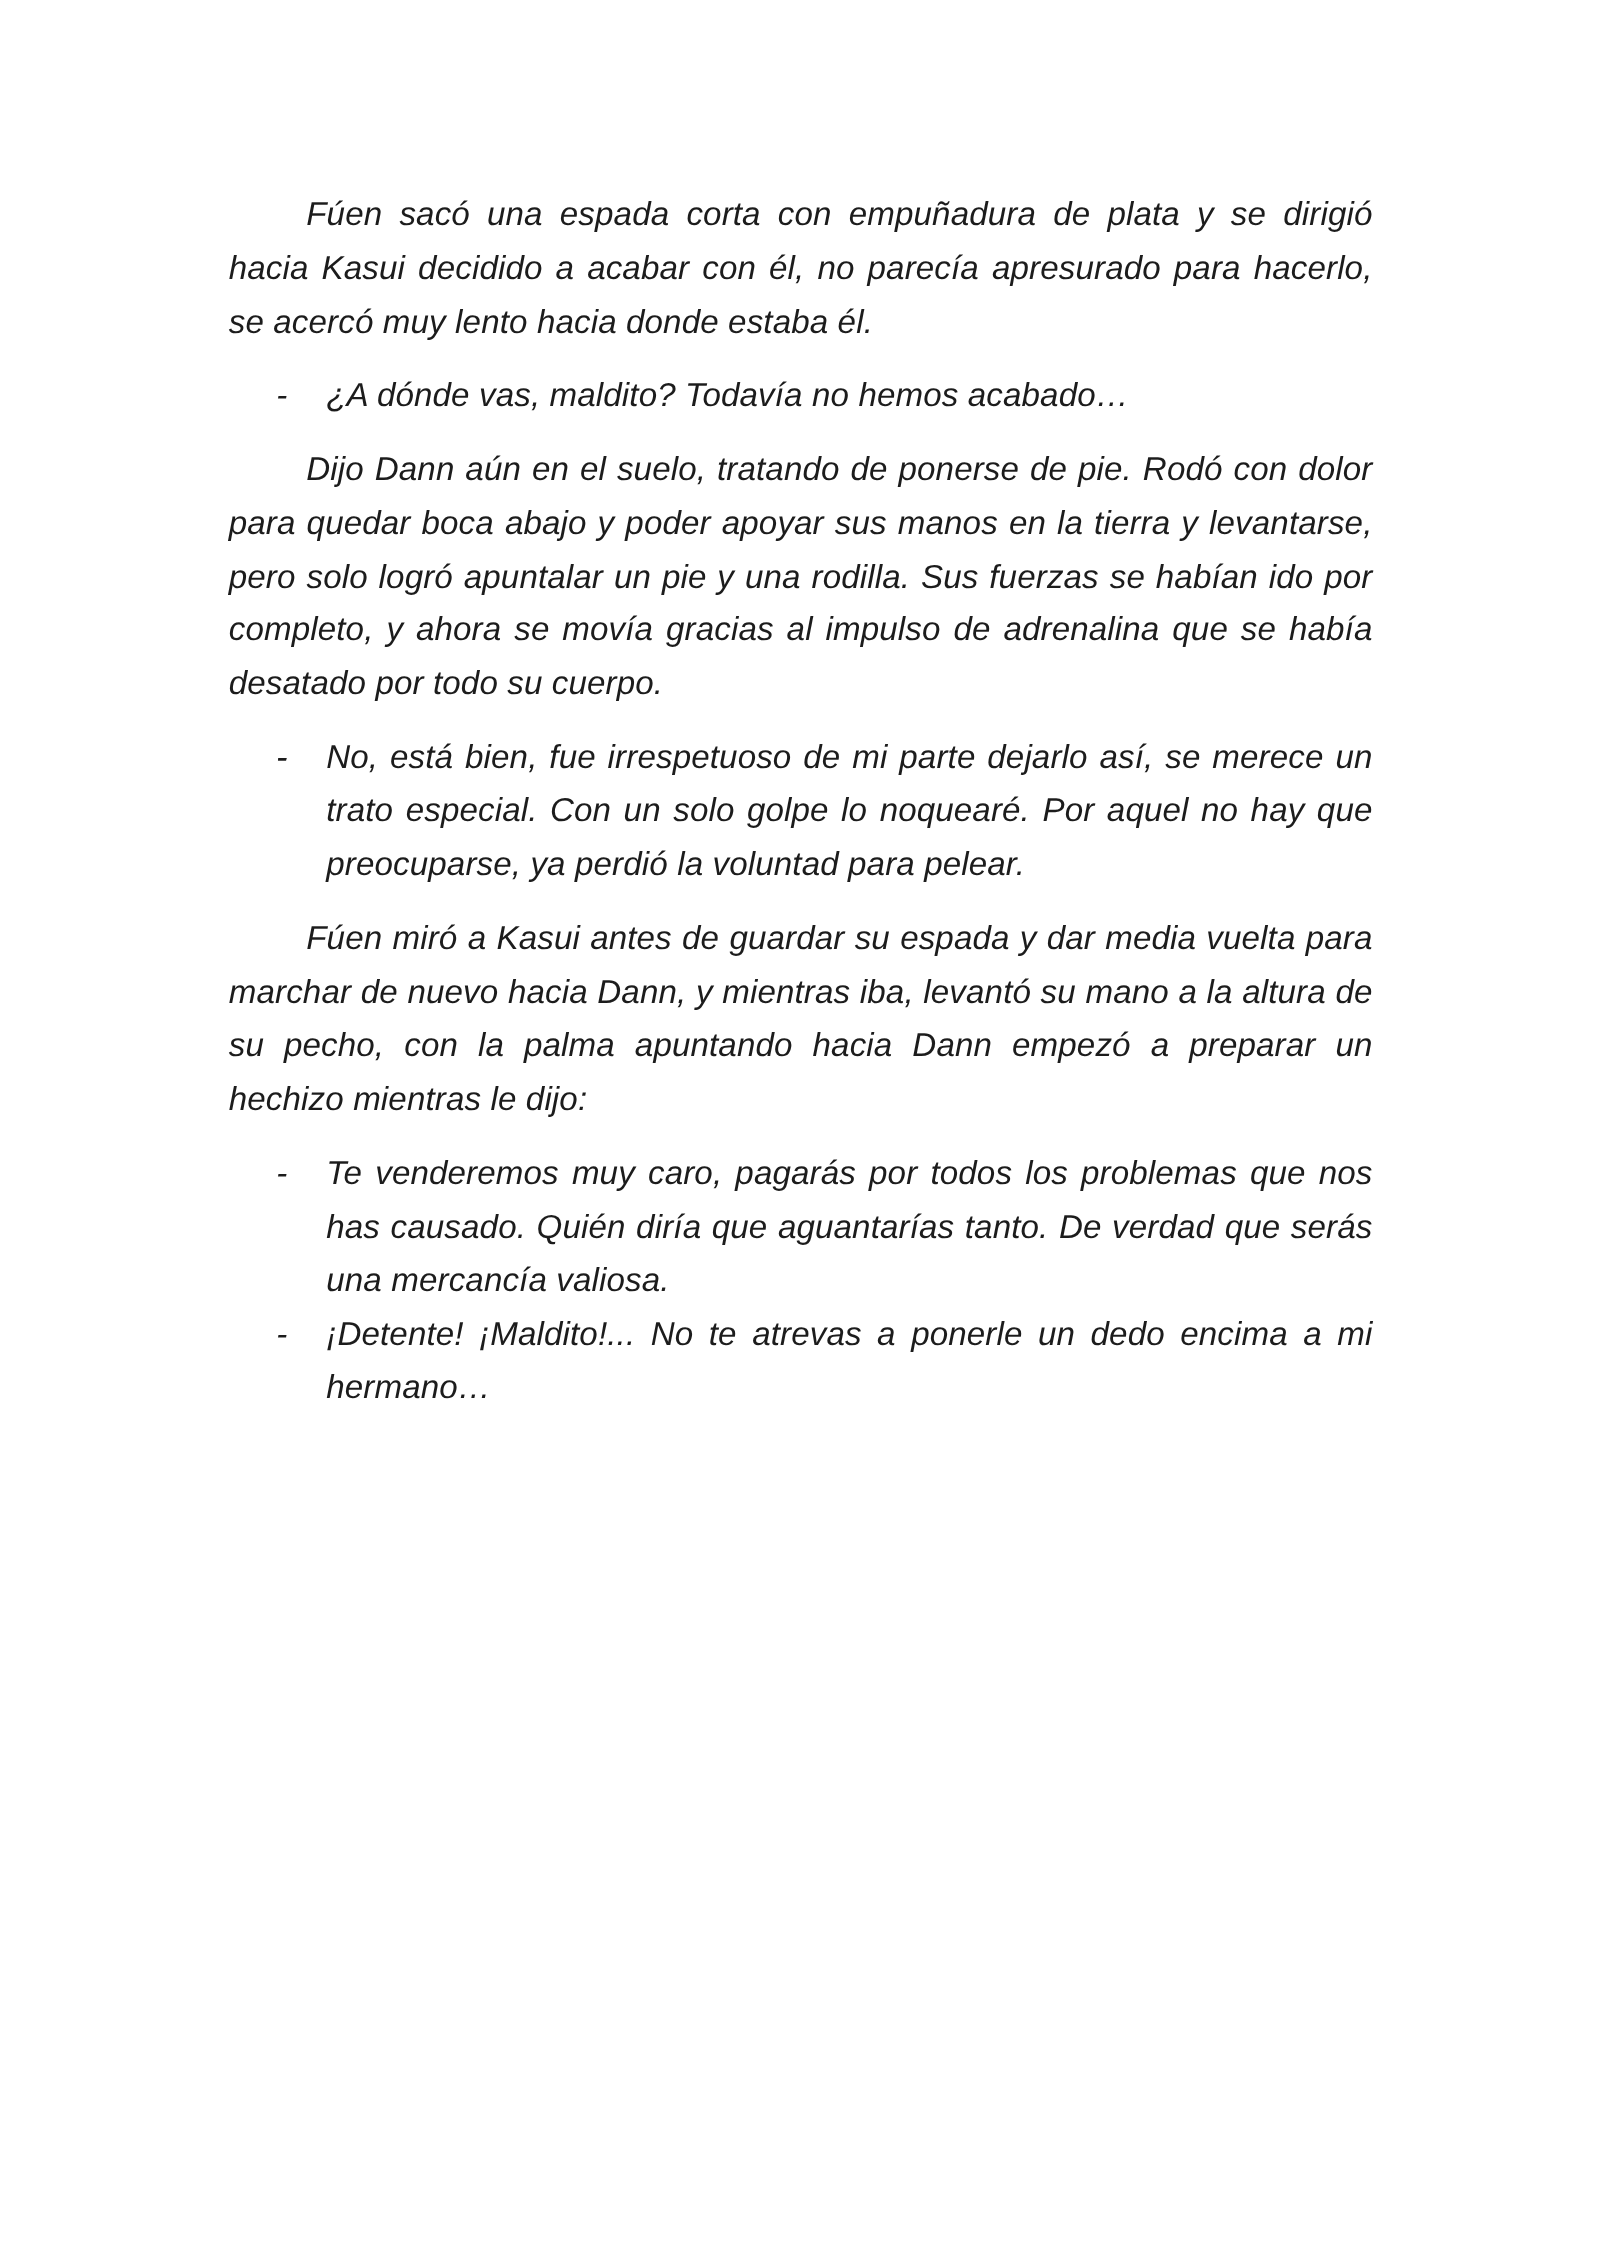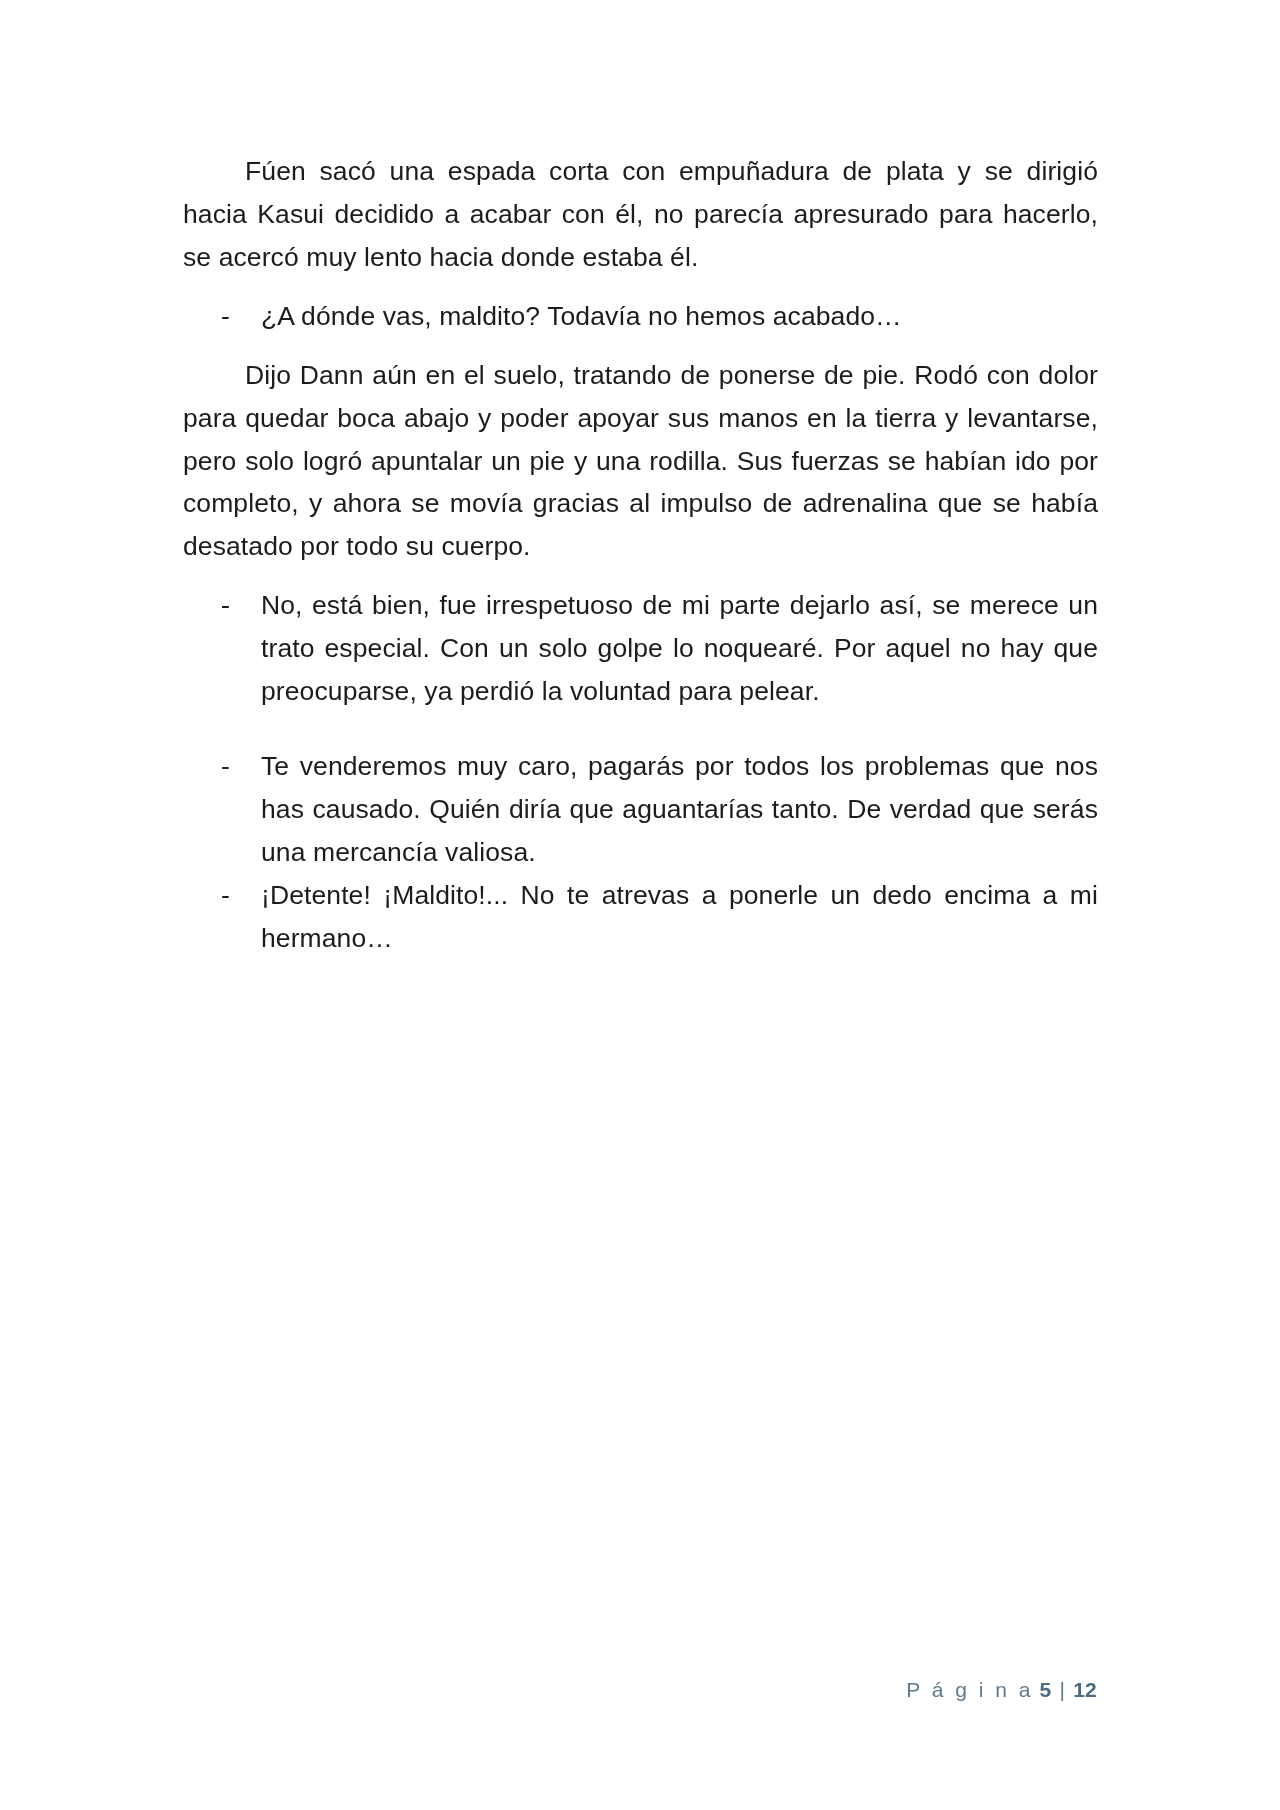--- a/index.html
+++ b/index.html
@@ -15,20 +15,21 @@
     position: relative;
     overflow: hidden;
   }
   .page {
     position: absolute;
     left: 0;
     top: 0;
     width: 1280px;
     height: 1560px;
     background: #ffffff;
+    font-style: italic;
   }
   .content {
     position: absolute;
     left: 183px;
     top: 150px;
     width: 915px;
   }
   p.para {
     margin: 0 0 0 0;
     font-size: 26.5px;
@@ -107,37 +108,32 @@
         <span class="dash">-</span>
       </li>
       <li>
         <span class="dash">-</span>
         <span>No, está bien, fue irrespetuoso de mi parte dejarlo así, se merece un trato especial. Con un solo golpe lo noquearé. Por aquel no hay que preocuparse, ya perdió la voluntad para pelear.</span>
       </li>
     </ul>
 
     <div class="block-gap"></div>
 
+    <p class="para">Fúen miró a Kasui antes de guardar su espada y dar media vuelta para marchar de nuevo hacia Dann, y mientras iba, levantó su mano a la altura de su pecho, con la palma apuntando hacia Dann empezó a preparar un hechizo mientras le dijo:</p>
 
     <ul class="dialog-list">
       <li>
         <span class="dash">-</span>
         <span>Te venderemos muy caro, pagarás por todos los problemas que nos has causado. Quién diría que aguantarías tanto. De verdad que serás una mercancía valiosa.</span>
       </li>
       <li>
         <span class="dash">-</span>
         <span>¡Detente! ¡Maldito!... No te atrevas a ponerle un dedo encima a mi hermano…</span>
       </li>
     </ul>
 
     <div class="block-gap"></div>
 
 
   </div>
 
-  <div class="footer">
-    <span class="label">P á g i n a</span>
-    <span class="num">5</span>
-    <span class="sep">|</span>
-    <span class="num">12</span>
-  </div>
 
 </div>
 
 </body></html>

